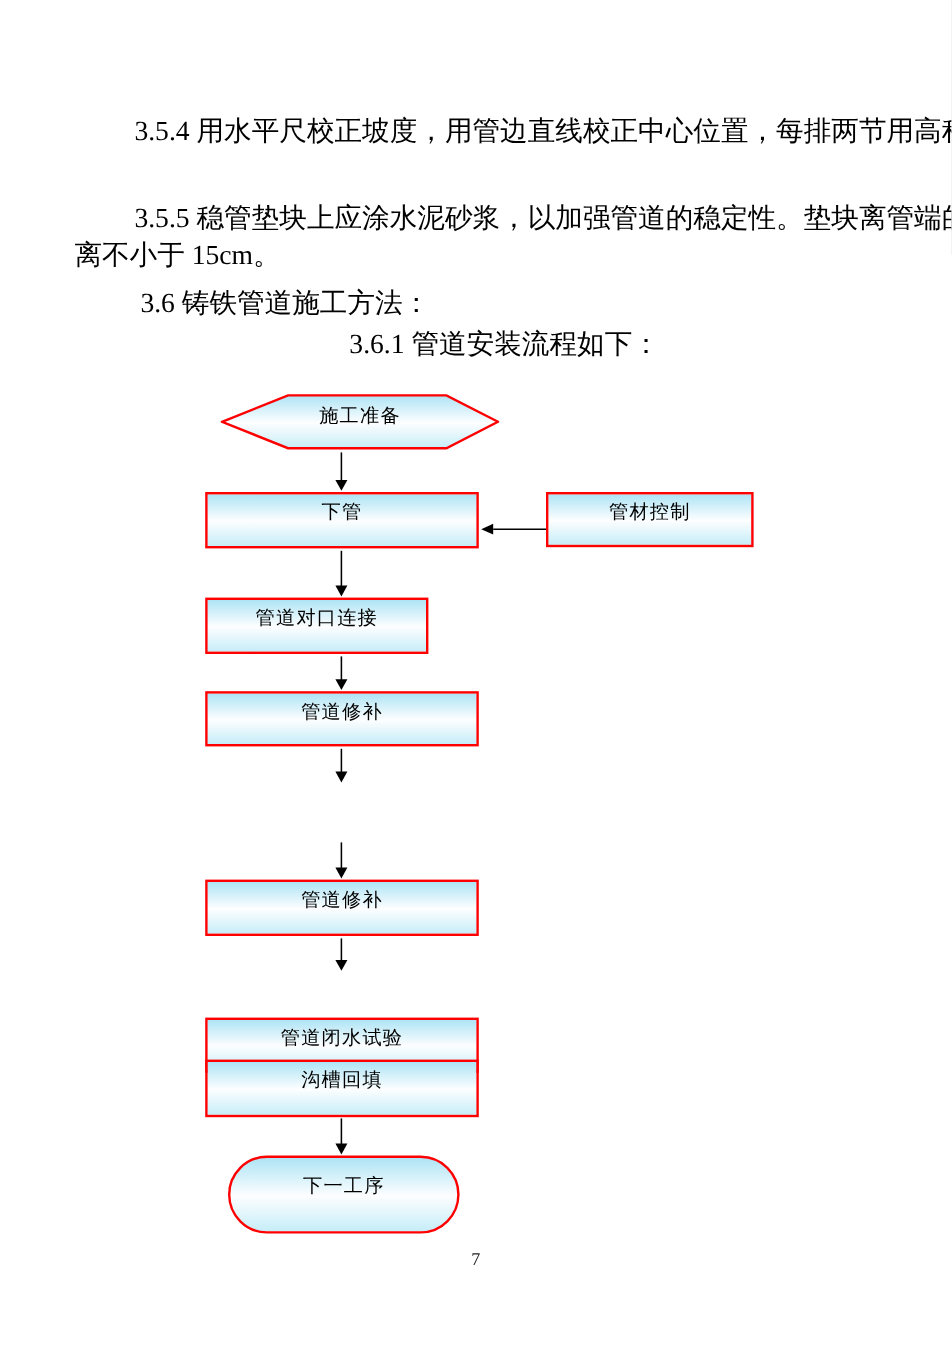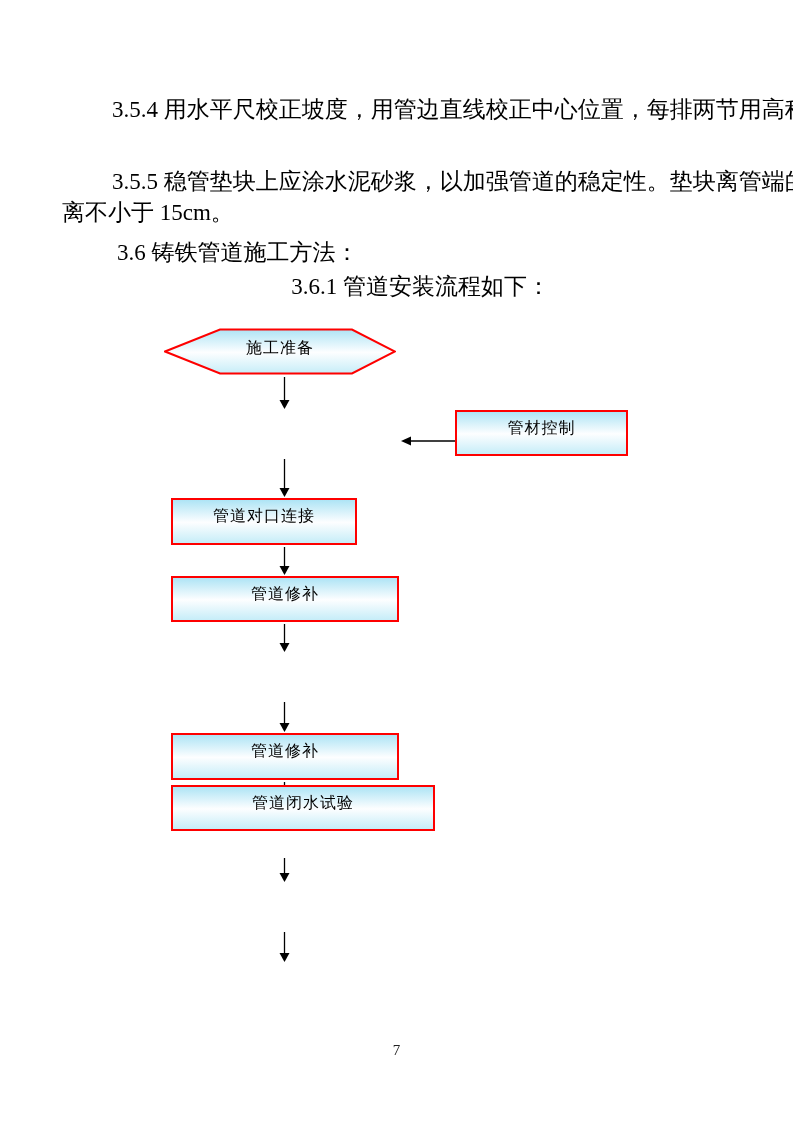--- a/index.html
+++ b/index.html
@@ -73,53 +73,62 @@
       <polygon points="279.5,800 289.5,800 284.5,809" stroke="none"></polygon>
       <line x1="284.5" y1="858" x2="284.5" y2="874"></line>
       <polygon points="279.5,873 289.5,873 284.5,882" stroke="none"></polygon>
       <line x1="284.5" y1="932" x2="284.5" y2="954"></line>
       <polygon points="279.5,953 289.5,953 284.5,962" stroke="none"></polygon>
       <line x1="455" y1="441" x2="411" y2="441"></line>
       <polygon points="401,441 411,436.5 411,445.5" stroke="none"></polygon>
     </g>
   </svg>
 
-  <div class="hex" style="left:164px;top:328px;width:232px;height:31px">
+  <div class="hex" style="left:184px;top:328px;width:232px;height:31px">
     <svg width="232" height="47" viewBox="0 0 232 47">
       <defs>
         <linearGradient id="gfill" x1="0" y1="0" x2="0" y2="1">
           <stop offset="0" stop-color="#aee4f5"></stop>
           <stop offset="0.52" stop-color="#fdfeff"></stop>
           <stop offset="1" stop-color="#c6edf8"></stop>
         </linearGradient>
       </defs>
       <polygon points="1,23.5 56,1.5 188,1.5 231,23.5 188,45.5 56,45.5" fill="url(#gfill)" stroke="#fe0000" stroke-width="2"></polygon>
     </svg>
     <div class="hex-label node-label">施工准备</div>
   </div>
 
+  <div class="fc-box" style="left:171px;top:410px;width:228px;height:47px">
+    <span class="node-label">下管</span>
+  </div>
 
   <div class="fc-box" style="left:455px;top:410px;width:173px;height:46px">
     <span class="node-label">管材控制</span>
   </div>
 
   <div class="fc-box" style="left:171px;top:498px;width:186px;height:47px">
     <span class="node-label">管道对口连接</span>
   </div>
 
   <div class="fc-box" style="left:171px;top:576px;width:228px;height:46px">
     <span class="node-label">管道修补</span>
   </div>
 
 
   <div class="fc-box" style="left:171px;top:733px;width:228px;height:47px">
     <span class="node-label">管道修补</span>
   </div>
 
-  <div class="fc-box" style="left:171px;top:785px;width:264px;height:46px">
+  <div class="fc-box" style="left:171px;top:848px;width:228px;height:46px">
     <span class="node-label">管道闭水试验</span>
   </div>
 
+  <div class="fc-box" style="left:171px;top:883px;width:228px;height:48px">
+    <span class="node-label">沟槽回填</span>
+  </div>
 
+  <div class="stadium" style="left:190px;top:963px;width:193px;height:65px">
+    <span class="node-label">下一工序</span>
+  </div>
 
   <div class="pageno">7</div>
 
 </div>
 
 </body></html>

